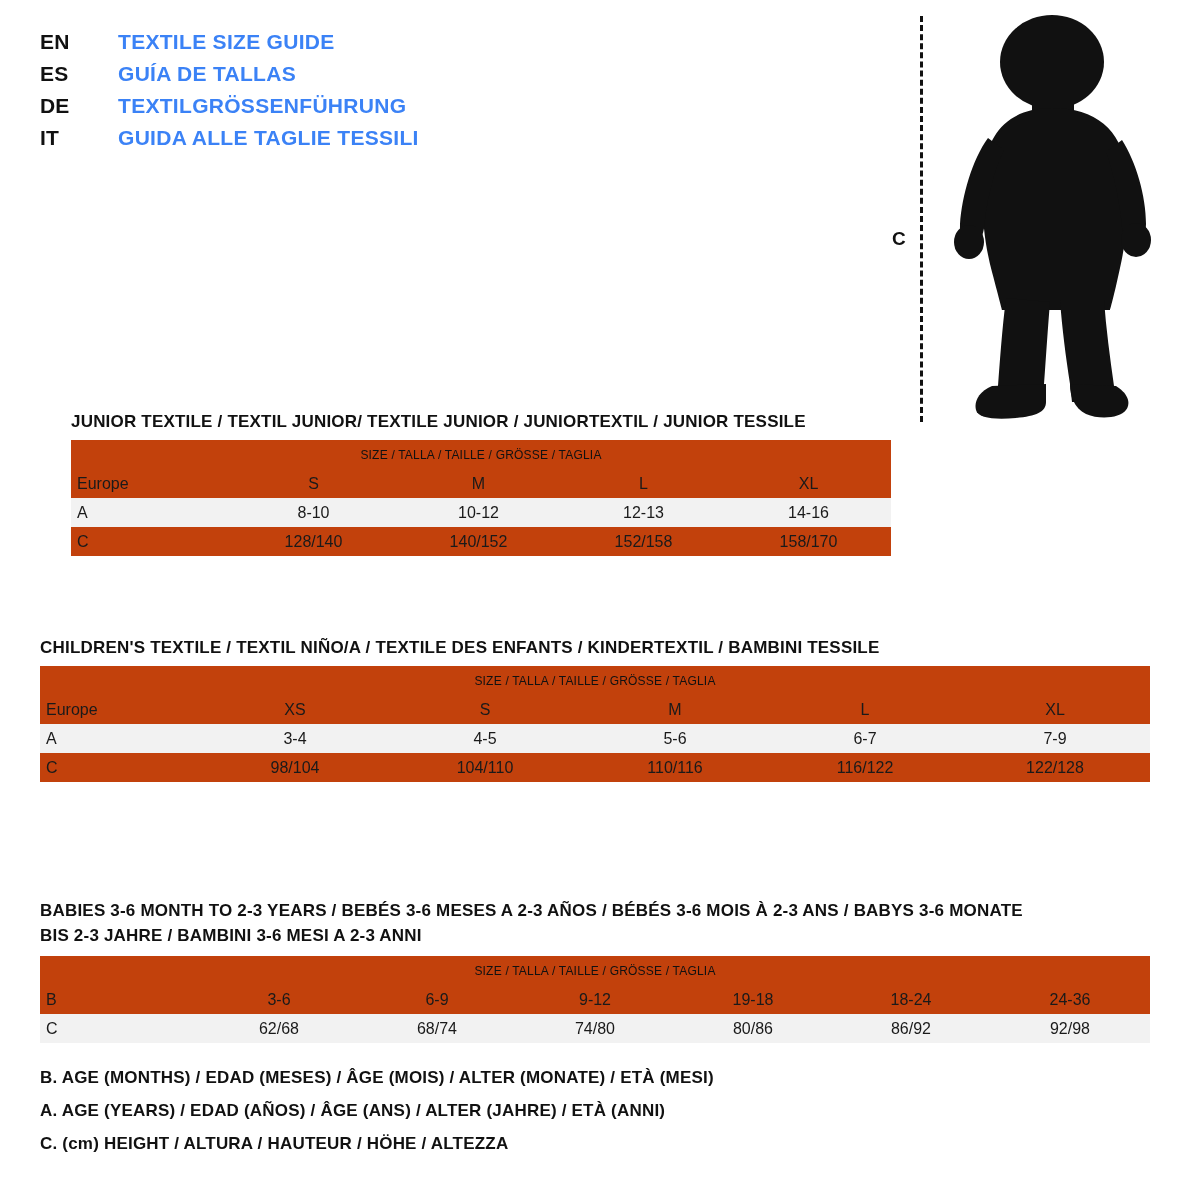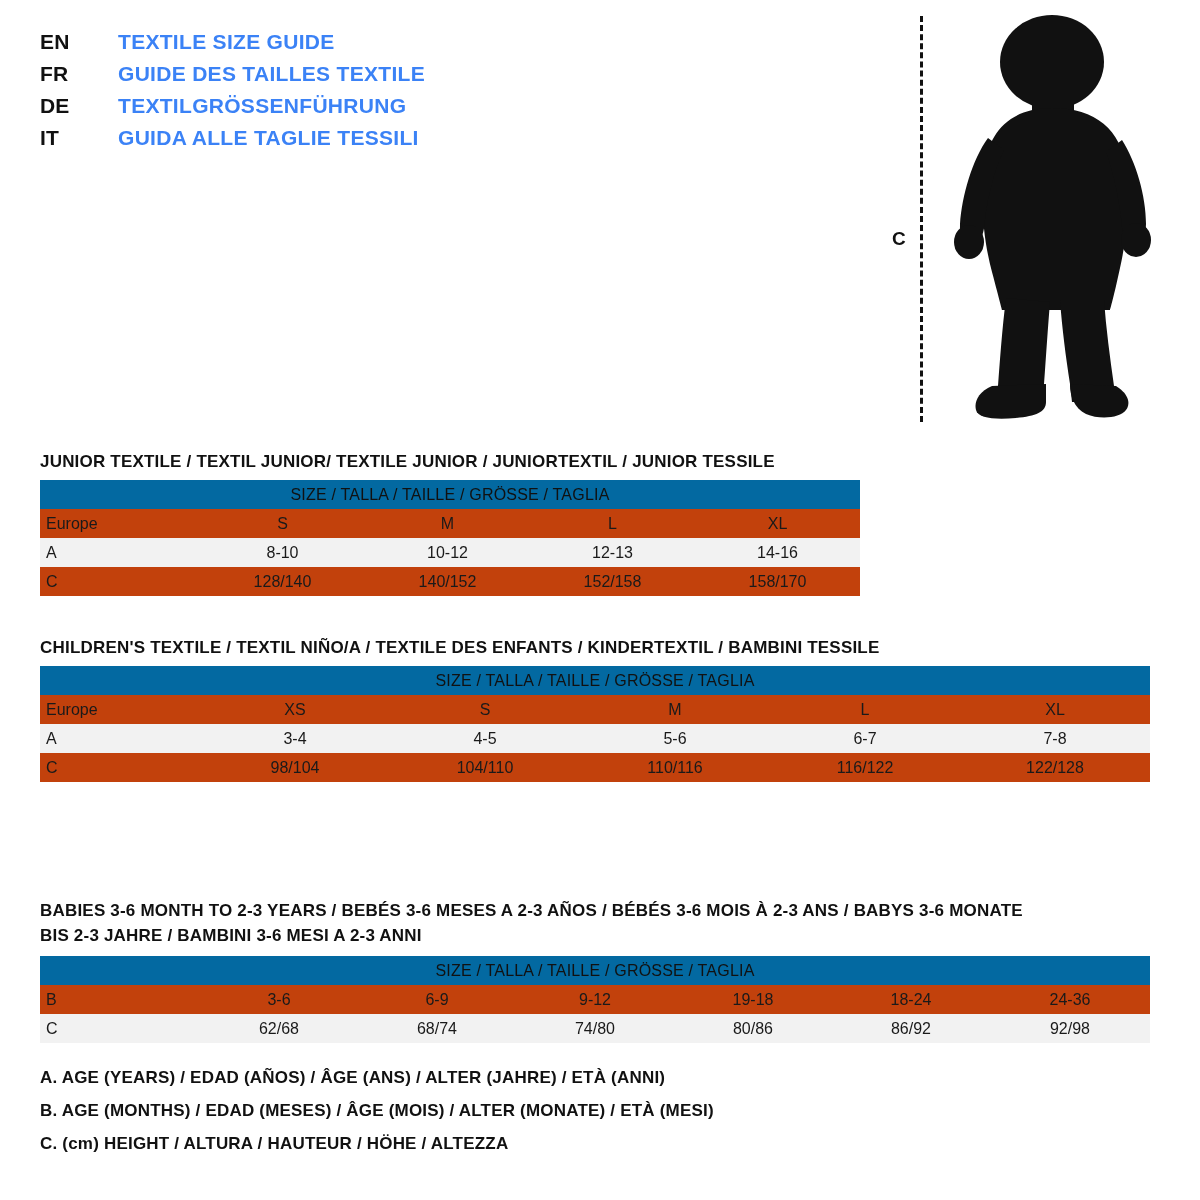--- a/index.html
+++ b/index.html
@@ -99,26 +99,26 @@
     color: #1a1a1a;
   }
   table.size-table td, table.size-table th {
     padding: 0;
     height: 29px;
     font-weight: 400;
     text-align: center;
     vertical-align: middle;
   }
   .hdr-bar td {
-    background: #0369a1;
+    background: #c2410c;
     color: #111;
     font-weight: 700;
     text-align: left;
     padding-left: 6px;
-    font-size: 16px;
+    font-size: 12px;
     letter-spacing: 0.2px;
   }
   .row-light td { background: #f2f2f2; }
   .row-white td { background: #c2410c; }
   .label-cell {
     text-align: left !important;
     padding-left: 6px !important;
     font-weight: 400;
   }
 
@@ -142,22 +142,22 @@
 <body>
 
 <div class="page">
 
   <div class="header">
     <div class="lang-row">
       <div class="lang-code">EN</div>
       <div class="lang-text">TEXTILE SIZE GUIDE</div>
     </div>
     <div class="lang-row">
-      <div class="lang-code">FR</div>
-      <div class="lang-text">GUIDE DES TAILLES TEXTILE</div>
+      <div class="lang-code">ES</div>
+      <div class="lang-text">GUÍA DE TALLAS</div>
     </div>
     <div class="lang-row">
       <div class="lang-code">DE</div>
       <div class="lang-text">TEXTILGRÖSSENFÜHRUNG</div>
     </div>
     <div class="lang-row">
       <div class="lang-code">IT</div>
       <div class="lang-text">GUIDA ALLE TAGLIE TESSILI</div>
     </div>
   </div>
@@ -210,21 +210,21 @@
                  L 176 392
                  L 174 376
                  C 170 348, 166 318, 164 290 Z"></path>
 
         <path d="M52 376 C 38 382, 34 392, 36 400 C 38 408, 54 410, 76 408 C 96 406, 106 402, 106 392 L 106 374 Z"></path>
         <path d="M130 374 C 130 386, 134 398, 146 404 C 160 410, 180 408, 186 400 C 192 392, 186 382, 176 376 Z"></path>
       </g>
     </svg>
   </div>
 
-  <div class="section" style="top:452px;">
+  <div class="section" style="top:412px;margin-left:31px;">
     <div class="section-title">JUNIOR TEXTILE / TEXTIL JUNIOR/ TEXTILE JUNIOR / JUNIORTEXTIL / JUNIOR TESSILE</div>
     <table class="size-table" style="width:820px;">
       <colgroup>
         <col style="width:160px">
         <col style="width:165px">
         <col style="width:165px">
         <col style="width:165px">
         <col style="width:165px">
       </colgroup>
       <tbody>
@@ -278,21 +278,21 @@
         <td>M</td>
         <td>L</td>
         <td>XL</td>
       </tr>
       <tr class="row-light">
         <td class="label-cell">A</td>
         <td>3-4</td>
         <td>4-5</td>
         <td>5-6</td>
         <td>6-7</td>
-        <td>7-8</td>
+        <td>7-9</td>
       </tr>
       <tr class="row-white">
         <td class="label-cell">C</td>
         <td>98/104</td>
         <td>104/110</td>
         <td>110/116</td>
         <td>116/122</td>
         <td>122/128</td>
       </tr>
     </tbody>
@@ -331,18 +331,18 @@
         <td>74/80</td>
         <td>80/86</td>
         <td>86/92</td>
         <td>92/98</td>
       </tr>
     </tbody>
       </table>
   </div>
 
   <div class="footnotes">
+    <div class="footnote">B. AGE (MONTHS) / EDAD (MESES) / ÂGE (MOIS) / ALTER (MONATE) / ETÀ (MESI)</div>
     <div class="footnote">A. AGE (YEARS) / EDAD (AÑOS) / ÂGE (ANS) / ALTER (JAHRE) / ETÀ (ANNI)</div>
-    <div class="footnote">B. AGE (MONTHS) / EDAD (MESES) / ÂGE (MOIS) / ALTER (MONATE) / ETÀ (MESI)</div>
     <div class="footnote">C. (cm) HEIGHT / ALTURA / HAUTEUR / HÖHE / ALTEZZA</div>
   </div>
 
 </div>
 
 </body></html>

